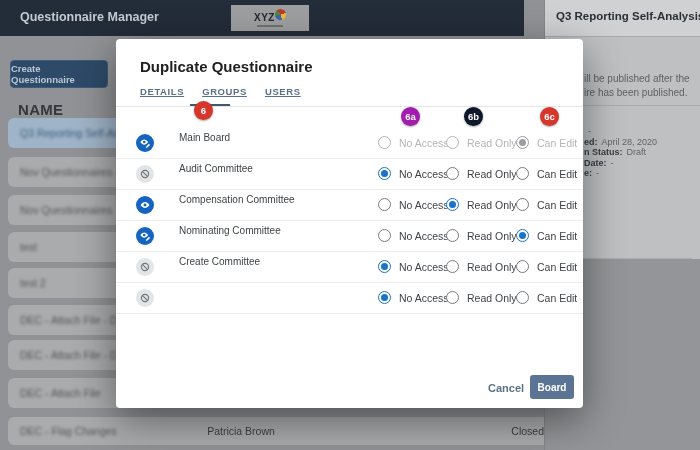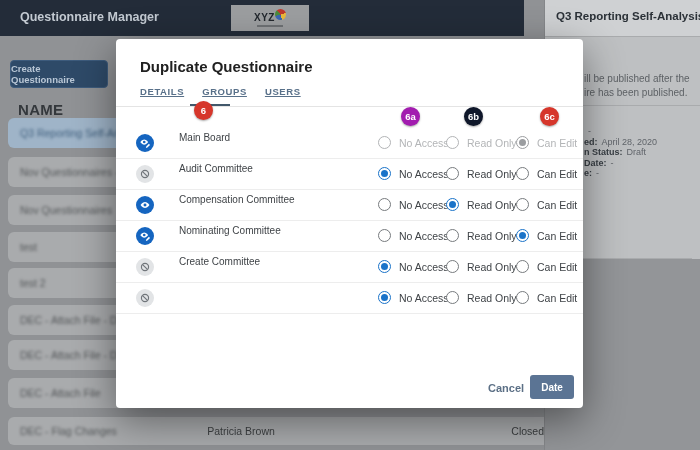--- a/index.html
+++ b/index.html
@@ -282,21 +282,21 @@
             <span class="radio"></span>
             <span class="opt-label">Read Only</span>
           </span>
           <span class="opt-cell c2">
             <span class="radio"></span>
             <span class="opt-label">Can Edit</span>
           </span>
         </div>
       </div>
     <div class="m-cancel">Cancel</div>
-    <div class="m-save">Date</div>
+    <div class="m-save">Board</div>
   </div>
 
   <div id="badges">
       <div class="badge" style="left: 194px; top: 101px; background: rgb(214, 54, 43);">6</div>
       <div class="badge" style="left: 401px; top: 107px; background: #a21caf;">6a</div>
       <div class="badge" style="left: 464px; top: 107px; background: #0f172a;">6b</div>
       <div class="badge" style="left: 540px; top: 107px; background: rgb(214, 54, 43);">6c</div>
     </div>
 </div>
 

